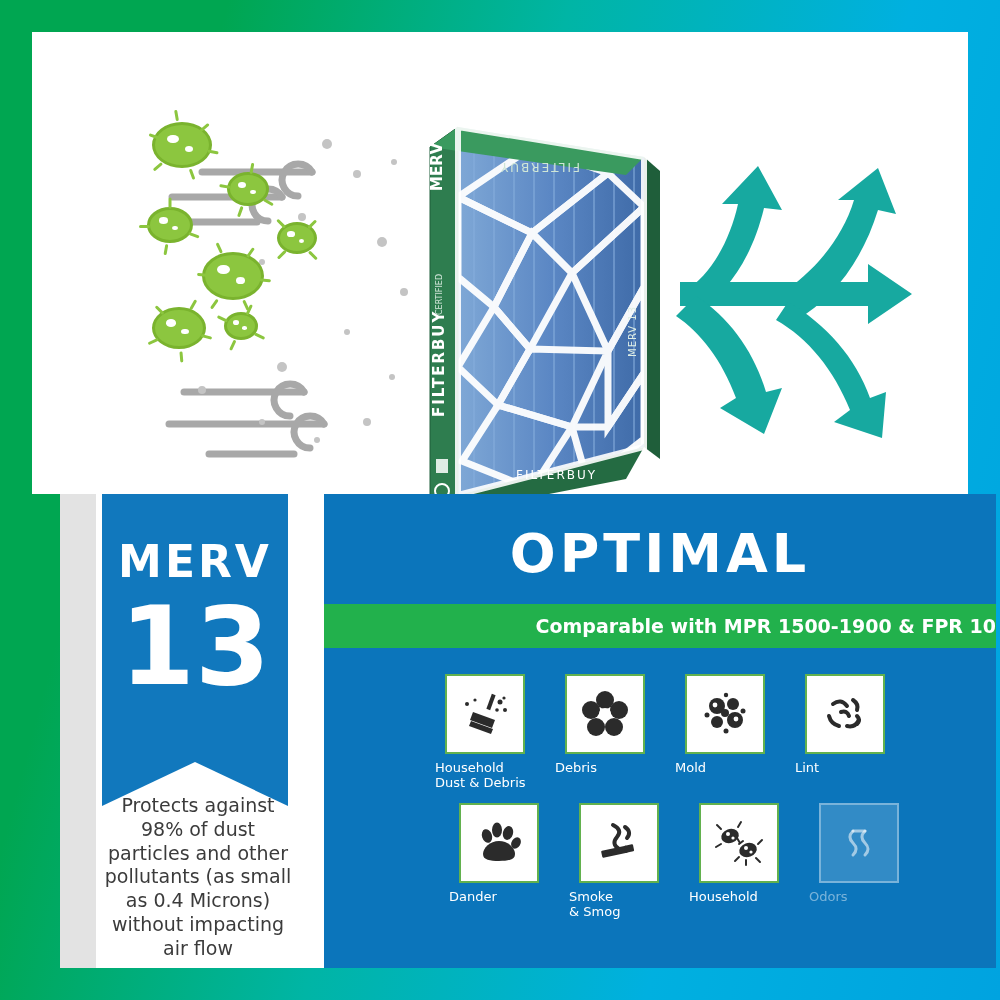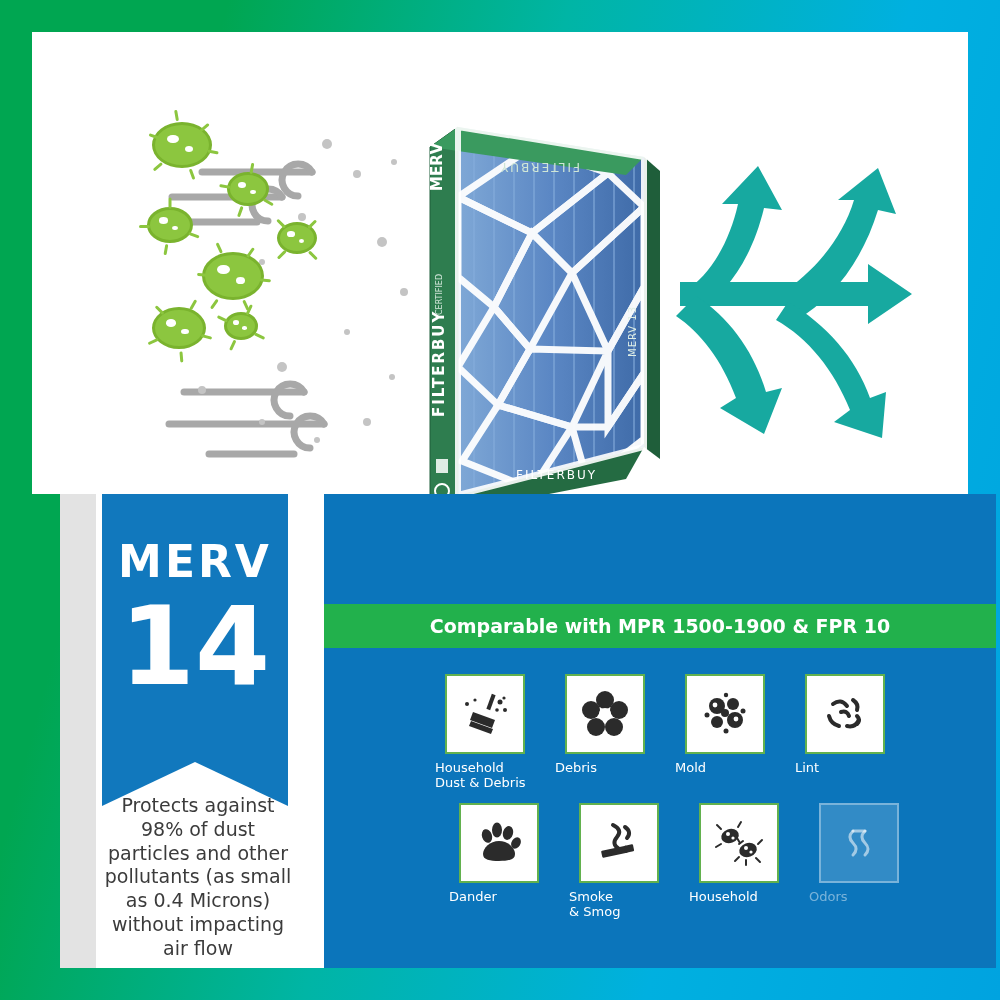--- a/index.html
+++ b/index.html
@@ -127,21 +127,21 @@
     color: #ffffff;
     font-size: 54px;
     font-weight: bold;
     letter-spacing: 4px;
     font-family: "DejaVu Sans", sans-serif;
   }
   .green-bar {
     position: absolute; left: 264px; top: 110px;
     width: 672px; height: 44px;
     background: #22b14c;
-    display: flex; align-items: center; justify-content: center;
+    display: flex; align-items: center; justify-content: flex-end;
   }
   .green-bar span {
     color: #ffffff; font-size: 19px; font-weight: bold;
     font-family: "DejaVu Sans", sans-serif;
   }
 
   .icon-grid {
     position: absolute; left: 290px; top: 180px;
     width: 630px;
   }
@@ -346,26 +346,27 @@
     </div>
   </div>
 
   <div class="bottom-panel">
 
     <div class="left-white">
       <div class="grey-strip"></div>
 
       <div class="ribbon">
         <div class="merv-word">MERV</div>
-        <div class="merv-num">14</div>
+        <div class="merv-num">13</div>
       </div>
 
       <div class="left-desc">Protects against 98% of dust particles and other pollutants (as small as 0.4 Microns) without impacting air flow</div>
     </div>
 
+    <div class="optimal">OPTIMAL</div>
 
     <div class="green-bar">
       <span>Comparable with MPR 1500-1900 &amp; FPR 10</span>
     </div>
 
     <div class="icon-grid">
 
       <div class="icon-row">
 
         <div class="icon-cell">

